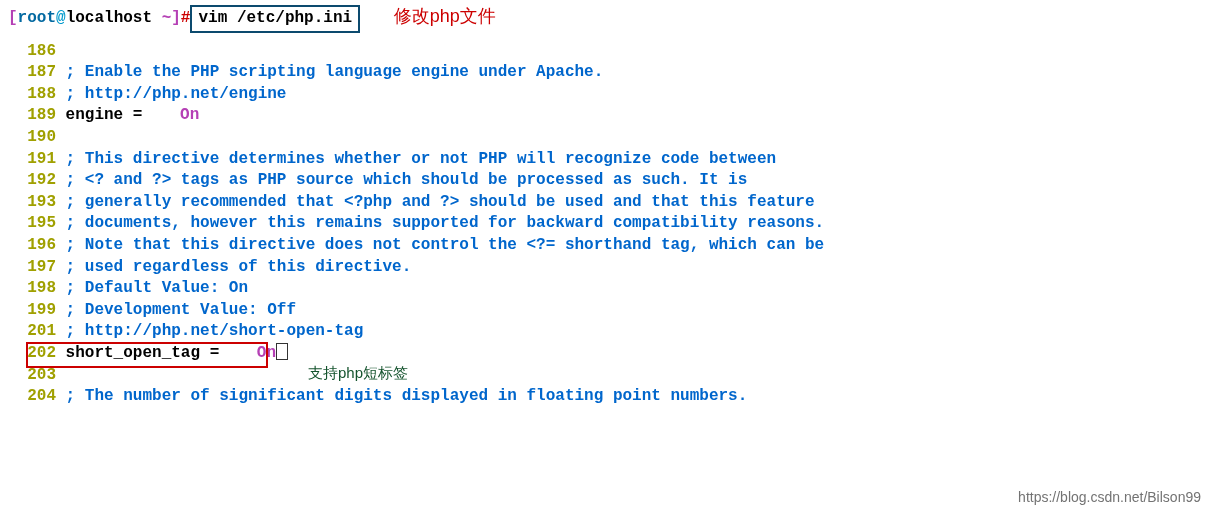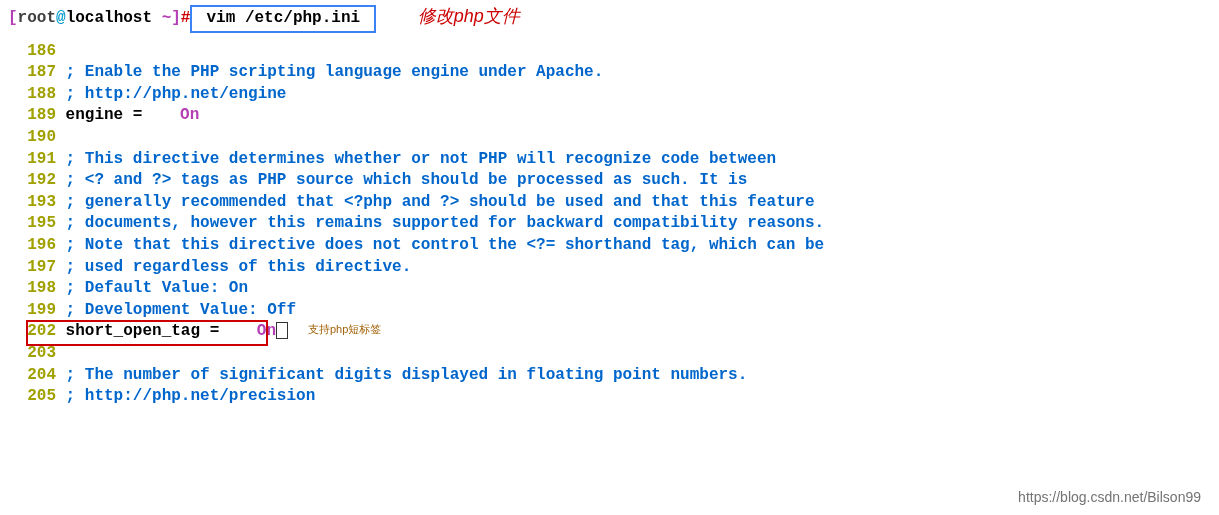--- a/index.html
+++ b/index.html
@@ -15,52 +15,51 @@
       padding: 4px 8px;
     }
     .prompt-line {
       position: relative;
       margin-bottom: 8px;
     }
     .prompt-open {
       color: #b540b5;
     }
     .prompt-user {
-      color: #404040;
+      color: #0369a1;
     }
     .prompt-at {
       color: #0099cc;
     }
     .prompt-host {
       color: #000000;
     }
     .prompt-path {
       color: #b540b5;
     }
     .prompt-close {
       color: #b540b5;
     }
     .prompt-hash {
       color: #cc0000;
     }
     .command {
       color: #000000;
     }
     .red-box-1 {
-      border: 2px solid #3b82f6;
-      padding: 1px 14px;
+      border: 2px solid #0c4a6e;
+      padding: 1px 6px;
       display: inline-block;
     }
     .annotation-1 {
       color: #cc0000;
       font-family: "Microsoft YaHei", "SimSun", sans-serif;
       font-weight: normal;
       font-size: 18px;
-      margin-left: 32px;
-      font-style: italic;
+      margin-left: 24px;
     }
     .code-block {
       display: block;
     }
     .line {
       white-space: pre;
       position: relative;
     }
     .line-num {
       color: #a0a000;
@@ -81,27 +80,27 @@
     .red-box-2 {
       border: 2px solid #cc0000;
       position: absolute;
       left: 18px;
       top: -1px;
       height: 22px;
       width: 238px;
       pointer-events: none;
     }
     .annotation-2 {
-      color: #a16207;
+      color: #14532d;
       font-family: "Microsoft YaHei", "SimSun", sans-serif;
       font-weight: normal;
-      font-size: 11px;
+      font-size: 15px;
       position: absolute;
       left: 300px;
-      top: 1px;
+      top: 20px;
     }
     .cursor-block {
       display: inline-block;
       width: 10px;
       height: 15px;
       border: 1px solid #333;
       vertical-align: middle;
       margin-top: -2px;
     }
     .watermark {
@@ -130,20 +129,20 @@
       <div class="line"><span class="line-num">189</span> <span class="directive">engine</span><span style="color: rgb(0, 0, 0);"> = </span><span class="value">On</span></div>
       <div class="line"><span class="line-num">190</span> <span class="comment"></span></div>
       <div class="line"><span class="line-num">191</span> <span class="comment">; This directive determines whether or not PHP will recognize code between</span></div>
       <div class="line"><span class="line-num">192</span> <span class="comment">; &lt;? and ?&gt; tags as PHP source which should be processed as such. It is</span></div>
       <div class="line"><span class="line-num">193</span> <span class="comment">; generally recommended that &lt;?php and ?&gt; should be used and that this feature</span></div>
       <div class="line"><span class="line-num">195</span> <span class="comment">; documents, however this remains supported for backward compatibility reasons.</span></div>
       <div class="line"><span class="line-num">196</span> <span class="comment">; Note that this directive does not control the &lt;?= shorthand tag, which can be</span></div>
       <div class="line"><span class="line-num">197</span> <span class="comment">; used regardless of this directive.</span></div>
       <div class="line"><span class="line-num">198</span> <span class="comment">; Default Value: On</span></div>
       <div class="line"><span class="line-num">199</span> <span class="comment">; Development Value: Off</span></div>
+      <div class="line"><span class="line-num">201</span> <span class="comment">; http://php.net/short-open-tag</span></div>
       <div class="line"><span class="line-num">202</span> <span class="directive">short_open_tag</span><span style="color: rgb(0, 0, 0);"> = </span><span class="value">On</span><span class="cursor-block"></span><div class="red-box-2"></div><span class="annotation-2">支持php短标签</span></div>
       <div class="line"><span class="line-num">203</span> <span class="comment"></span></div>
       <div class="line"><span class="line-num">204</span> <span class="comment">; The number of significant digits displayed in floating point numbers.</span></div>
-      <div class="line"><span class="line-num">205</span> <span class="comment">; http://php.net/precision</span></div>
     </div>
 </div>
 
 <div class="watermark">https://blog.csdn.net/Bilson99</div>
 
 </body></html>

